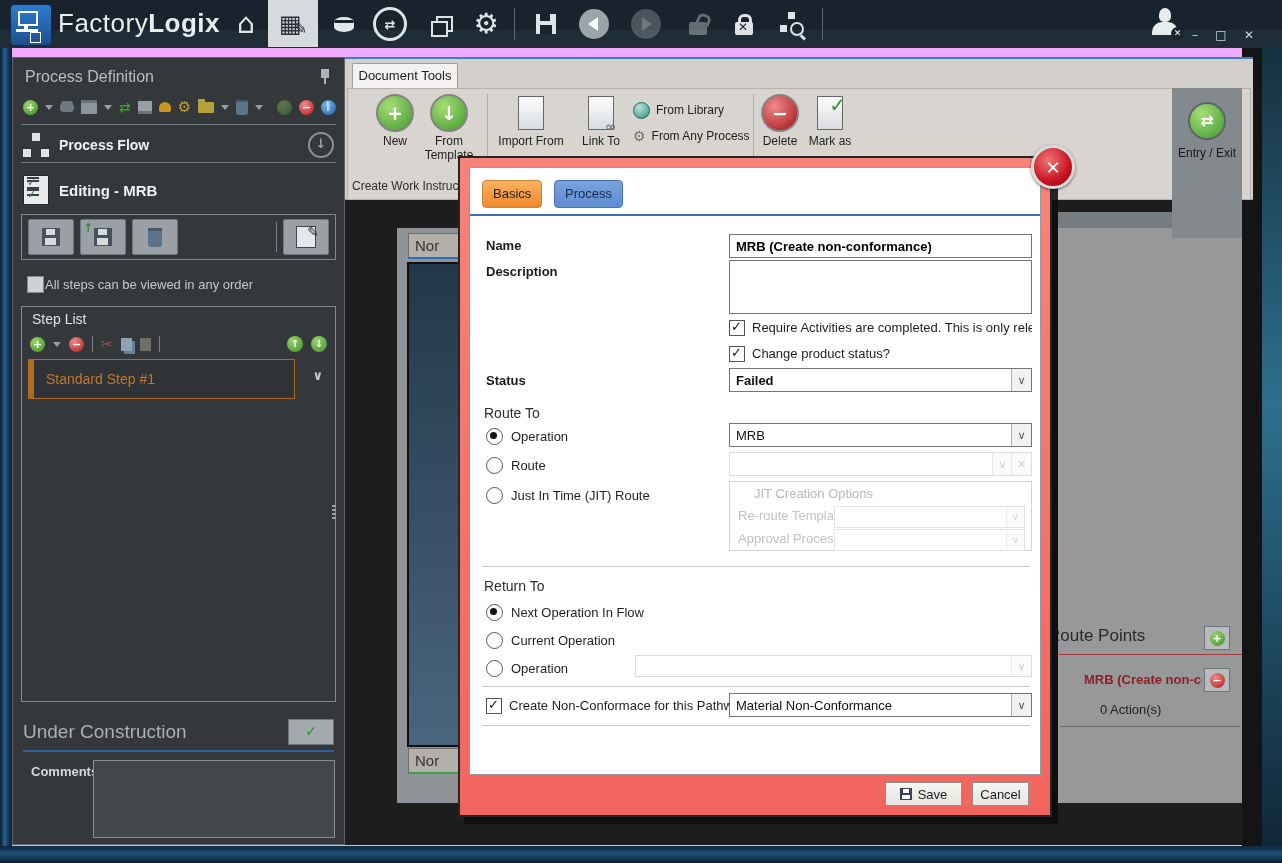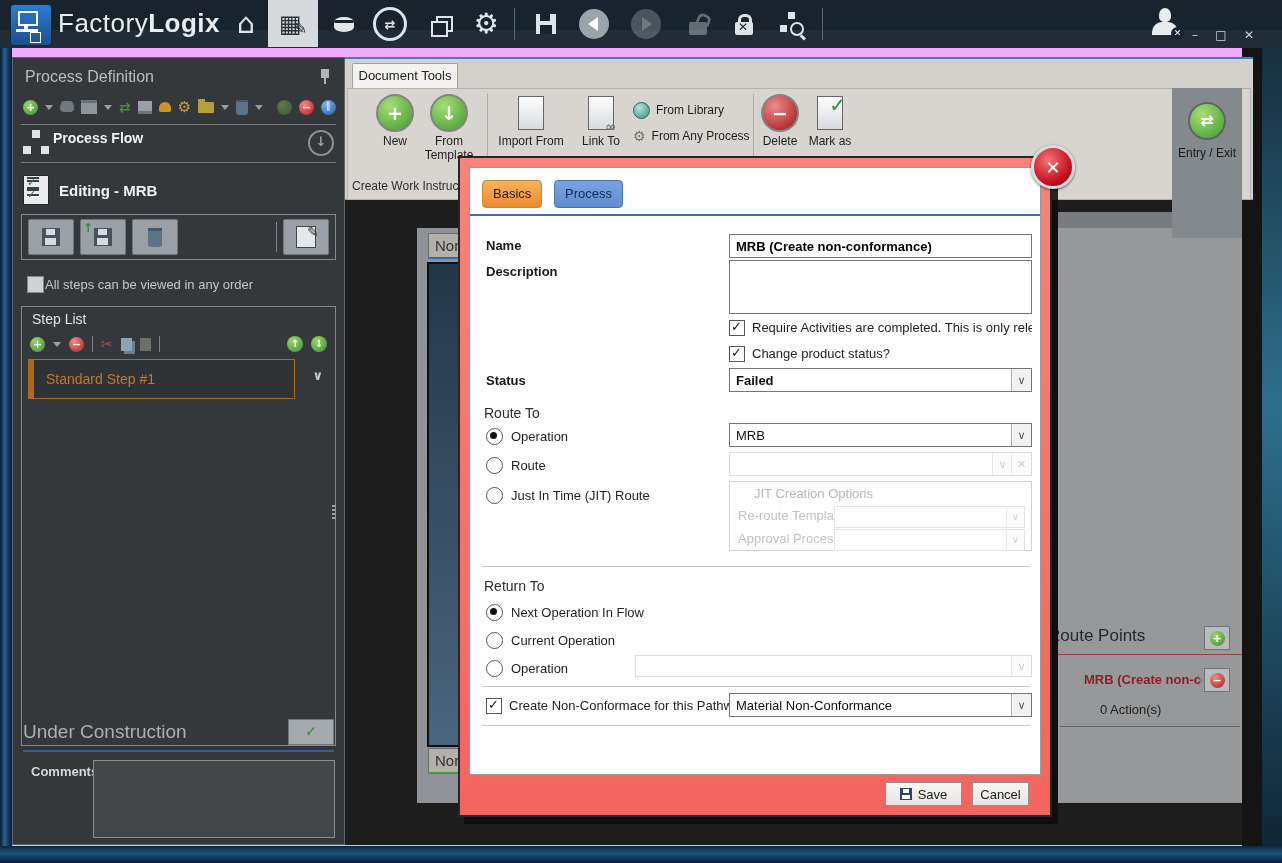--- a/index.html
+++ b/index.html
@@ -71,42 +71,42 @@
   .caret{width:0;height:0;border-left:4px solid transparent;border-right:4px solid transparent;border-top:5px solid #9aa0a5;}
   .binoc{width:14px;height:9px;background:#707880;border-radius:4px;box-shadow:0 -3px 0 -1px #707880;}
   .printer{width:16px;height:11px;background:#8d959b;border-top:3px solid #6a7278;}
   .proj{width:14px;height:10px;background:#98a0a6;border-bottom:3px solid #6a7278;}
   .bell{width:12px;height:10px;background:#c9971f;border-radius:7px 7px 2px 2px;}
   .gearg{color:#c9a227;font-size:15px;}
   .folder{width:16px;height:11px;background:#b4a13c;border-radius:1px;position:relative;}
   .folder::before{content:"";position:absolute;left:0;top:-3px;width:7px;height:3px;background:#b4a13c;}
   .trash{width:12px;height:13px;background:#5d7488;border-radius:0 0 3px 3px;border-top:2px solid #47586a;}
   .hline{left:8px;right:8px;height:1px;background:#75797d;}
-  .pf-row{left:10px;top:72px;right:10px;height:30px;display:flex;align-items:flex-start;gap:4px;color:#f0f2f4;font-weight:bold;font-size:14px;}
+  .pf-row{left:10px;top:72px;right:10px;height:30px;display:flex;align-items:center;gap:10px;color:#f0f2f4;font-weight:bold;font-size:14px;}
   .tree{position:relative;width:26px;height:24px;}
   .tree .tn{position:absolute;width:8px;height:8px;background:#dfe3e6;}
   .circbtn{margin-left:auto;width:22px;height:22px;border:2px solid #8d9296;border-radius:50%;color:#9ba1a6;text-align:center;line-height:19px;font-size:13px;}
   .ed-row{left:10px;top:114px;right:10px;height:36px;display:flex;align-items:center;gap:10px;color:#f0f2f4;font-weight:bold;font-size:15px;}
   .chk-doc{position:relative;width:24px;height:28px;background:#e8eaec;border:1px solid #23262a;}
   .chk-doc i{position:absolute;left:3px;height:2px;width:12px;background:#3a3f45;}
   .chk-doc .g1{color:#2f7d2f;position:absolute;right:0px;top:1px;font-size:11px;font-weight:bold;font-style:normal;font-family:"DejaVu Sans",sans-serif;}
   .chk-doc .g2{color:#2f7d2f;position:absolute;right:0px;top:13px;font-size:11px;font-weight:bold;font-style:normal;font-family:"DejaVu Sans",sans-serif;}
   .sb-btnbar{left:8px;top:156px;right:8px;height:46px;border:1px solid #85898d;display:flex;align-items:center;padding:0 6px;gap:6px;box-sizing:border-box;}
   .sb-btn{width:44px;height:34px;background:#9aa0a5;border:1px solid #70767a;border-radius:2px;display:flex;align-items:center;justify-content:center;position:relative;}
   .sfloppy{width:18px;height:18px;background:#47525c;position:relative;}
   .sfloppy::before{content:"";position:absolute;left:4px;top:1px;width:9px;height:6px;background:#d7dbde;}
   .sfloppy::after{content:"";position:absolute;left:3px;top:10px;width:11px;height:7px;background:#d7dbde;}
   .uparr{position:absolute;left:2px;top:2px;color:#2f8d2f;font-weight:bold;font-size:12px;}
   .strash{width:14px;height:16px;background:#5d7488;border-radius:0 0 3px 3px;border-top:3px solid #47586a;}
   .sb-sep{width:1px;height:30px;background:#7d8286;margin-left:auto;}
   .pencil-doc{width:18px;height:20px;background:#e5e8ea;border:1px solid #444;position:relative;}
   .pencil-doc span{position:absolute;right:-4px;top:-2px;color:#333;font-size:14px;}
   .cbx-row{left:14px;top:218px;display:flex;align-items:center;gap:1px;color:#c4c8cb;font-size:13px;}
   .cbx{width:15px;height:15px;background:#ced2d5;border:1px solid #84898d;}
-  .steplist{left:8px;top:248px;right:8px;height:440px;border:1px solid #85898d;box-sizing:border-box;}
+  .steplist{left:8px;top:248px;right:8px;height:396px;border:1px solid #85898d;box-sizing:border-box;}
   .sl-title{left:10px;top:4px;font-size:14px;color:#dfe2e5;}
   .sl-tools{left:8px;top:26px;right:8px;height:22px;display:flex;align-items:center;gap:8px;}
   .vbar{width:1px;height:16px;background:#7d8286;}
   .scis{color:#b05c5c;font-size:14px;opacity:.8;}
   .copyic{width:11px;height:13px;background:#8fa3b5;box-shadow:3px 3px 0 #6b7f94;}
   .pasteic{width:11px;height:13px;background:#c9c3b2;opacity:.4;}
   .sl-updown{margin-left:auto;display:flex;gap:8px;}
   .mcirc.g16{width:16px;height:16px;line-height:15px;font-size:10px;}
   .step-item{left:6px;top:52px;right:40px;height:38px;background:#303335;border:1px solid #b06a1f;display:flex;align-items:center;}
   .step-item .bar{width:5px;height:100%;background:#b06a1f;}
@@ -141,21 +141,21 @@
   .linksm{color:#8a8a8a;font-size:13px;font-weight:bold;}
   .rgrp-label{left:7px;top:120px;font-size:12px;color:#2e2e2e;white-space:nowrap;}
   .ms-ico{position:relative;width:28px;height:28px;}
   .ms-sq{position:absolute;left:0;top:9px;width:12px;height:12px;background:#3a6ea8;border:1px solid #233;}
   .ms-dot{position:absolute;width:7px;height:7px;border:1px solid #233;}
   .entryexit-tab{left:1172px;top:88px;width:70px;height:150px;background:#84898d;text-align:center;font-size:12px;color:#17191b;}
   .ee-circ{margin:14px auto 6px;width:34px;height:34px;border-radius:50%;border:2px solid #5f6periodo466;border:2px solid #5f6466;background:radial-gradient(circle at 35% 30%,#a8dd76,#3f9a2f);display:flex;align-items:center;justify-content:center;color:#fff;font-weight:bold;font-size:16px;}
 
   
   .canvas{left:345px;top:200px;width:897px;height:645px;background:#1d1d1d;}
-  .back-left{left:397px;top:228px;width:73px;height:575px;background:#8f9297;margin-left:20px;}
+  .back-left{left:397px;top:228px;width:73px;height:575px;background:#8f9297;}
   .bl-tab{left:11px;top:5px;right:0;height:26px;background:#b3b0ab;border:1px solid #6e6e6e;border-bottom:2px solid #2a6fbd;font-size:15px;color:#333;padding:3px 0 0 6px;box-sizing:border-box;}
   .bl-rect{left:10px;top:34px;right:-2px;height:481px;background:linear-gradient(180deg,#23374a,#4a657e);border:2px solid #101010;}
   .bl-tab2{left:11px;top:520px;right:0;height:26px;background:#b3b0ab;border:1px solid #6e6e6e;border-bottom:2px solid #3f9e3f;font-size:15px;color:#333;padding:3px 0 0 6px;box-sizing:border-box;}
   .back-right{left:1058px;top:212px;width:184px;height:591px;background:#97989a;}
   .back-right::before{content:"";position:absolute;left:0;top:0;right:0;height:16px;background:#767c80;}
   .rp{left:1044px;top:624px;width:200px;color:#26282a;}
   .rp-title{left:4px;top:2px;font-size:17px;}
   .rp-btn{width:24px;height:22px;background:#b9bcbe;border:1px solid #6f7477;display:flex;align-items:center;justify-content:center;}
   .rp-line{left:2px;top:30px;width:196px;height:1px;background:#a63c3c;}
   .rp-item{left:40px;top:48px;width:118px;font-size:13px;font-weight:bold;color:#8e1f26;white-space:nowrap;overflow:hidden;}

